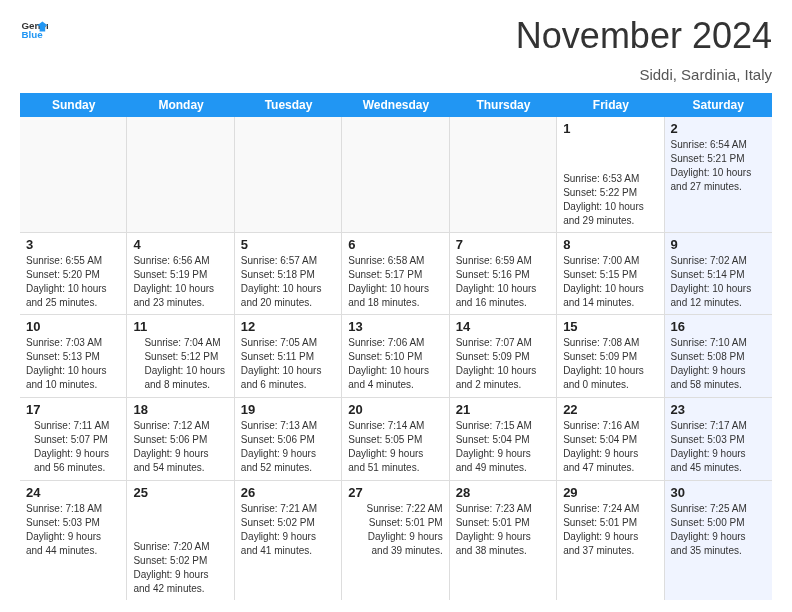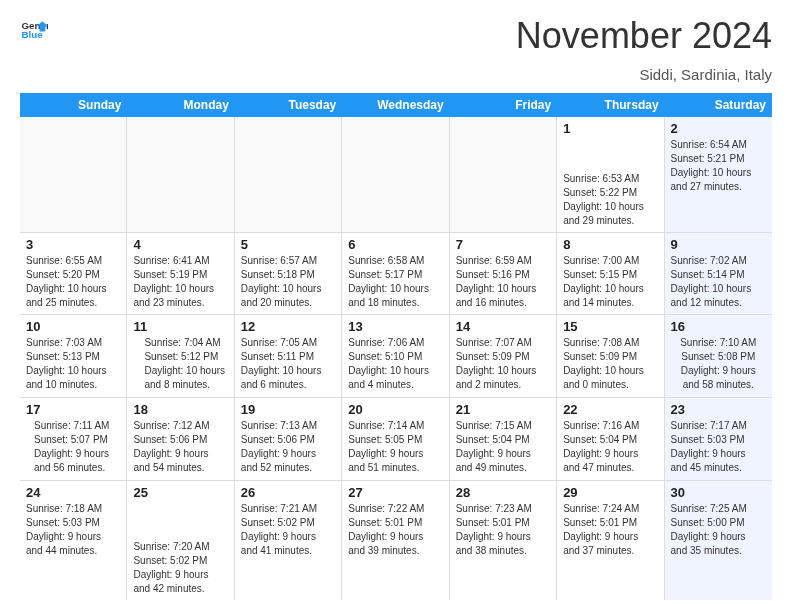--- a/index.html
+++ b/index.html
@@ -54,21 +54,21 @@
     .cal-header {
       display: grid;
       grid-template-columns: repeat(7, 1fr);
       background: #2196F3;
     }
     .cal-header-cell {
       color: #fff;
       font-size: 12px;
       font-weight: bold;
       padding: 5px 6px;
-      text-align: right;
+      text-align: center;
     }
     .cal-body {
       flex: 1;
       display: flex;
       flex-direction: column;
     }
     .cal-row {
       display: grid;
       grid-template-columns: repeat(7, 1fr);
       flex: 1;
@@ -123,22 +123,22 @@
       <div class="location">Siddi, Sardinia, Italy</div>
     </div>
   </div>
 
   <div class="calendar">
     <div class="cal-header">
       <div class="cal-header-cell">Sunday</div>
       <div class="cal-header-cell">Monday</div>
       <div class="cal-header-cell">Tuesday</div>
       <div class="cal-header-cell">Wednesday</div>
+      <div class="cal-header-cell">Thursday</div>
       <div class="cal-header-cell">Friday</div>
-      <div class="cal-header-cell">Thursday</div>
       <div class="cal-header-cell">Saturday</div>
     </div>
     <div class="cal-body" id="cal-body">
     <div class="cal-row">
           <div class="cal-cell empty"></div>
           <div class="cal-cell empty"></div>
           <div class="cal-cell empty"></div>
           <div class="cal-cell empty"></div>
           <div class="cal-cell empty"></div>
           <div class="cal-cell">
@@ -159,21 +159,21 @@
         <div class="cal-row">
           <div class="cal-cell">
             <div class="day-num">3</div>
             <div class="day-info" style="white-space: pre-line;">Sunrise: 6:55 AM
 Sunset: 5:20 PM
 Daylight: 10 hours
 and 25 minutes.</div>
           </div>
           <div class="cal-cell">
             <div class="day-num">4</div>
-            <div class="day-info" style="white-space: pre-line;">Sunrise: 6:41 AM
+            <div class="day-info" style="white-space: pre-line;">Sunrise: 6:56 AM
 Sunset: 5:19 PM
 Daylight: 10 hours
 and 23 minutes.</div>
           </div>
           <div class="cal-cell">
             <div class="day-num">5</div>
             <div class="day-info" style="white-space: pre-line;">Sunrise: 6:57 AM
 Sunset: 5:18 PM
 Daylight: 10 hours
 and 20 minutes.</div>
@@ -245,21 +245,21 @@
           </div>
           <div class="cal-cell">
             <div class="day-num">15</div>
             <div class="day-info" style="white-space: pre-line;">Sunrise: 7:08 AM
 Sunset: 5:09 PM
 Daylight: 10 hours
 and 0 minutes.</div>
           </div>
           <div class="cal-cell saturday">
             <div class="day-num">16</div>
-            <div class="day-info" style="white-space: pre-line; text-align: center;">Sunrise: 7:10 AM
+            <div class="day-info" style="white-space: pre-line;">Sunrise: 7:10 AM
 Sunset: 5:08 PM
 Daylight: 9 hours
 and 58 minutes.</div>
           </div>
         </div>
         <div class="cal-row">
           <div class="cal-cell">
             <div class="day-num">17</div>
             <div class="day-info" style="white-space: pre-line; margin-left: 8px;">Sunrise: 7:11 AM
 Sunset: 5:07 PM
@@ -326,21 +326,21 @@
           </div>
           <div class="cal-cell">
             <div class="day-num">26</div>
             <div class="day-info" style="white-space: pre-line;">Sunrise: 7:21 AM
 Sunset: 5:02 PM
 Daylight: 9 hours
 and 41 minutes.</div>
           </div>
           <div class="cal-cell">
             <div class="day-num">27</div>
-            <div class="day-info" style="white-space: pre-line;">Sunrise: 7:22 AM
+            <div class="day-info" style="white-space: pre-line; text-align: right;">Sunrise: 7:22 AM
 Sunset: 5:01 PM
 Daylight: 9 hours
 and 39 minutes.</div>
           </div>
           <div class="cal-cell">
             <div class="day-num">28</div>
             <div class="day-info" style="white-space: pre-line;">Sunrise: 7:23 AM
 Sunset: 5:01 PM
 Daylight: 9 hours
 and 38 minutes.</div>

